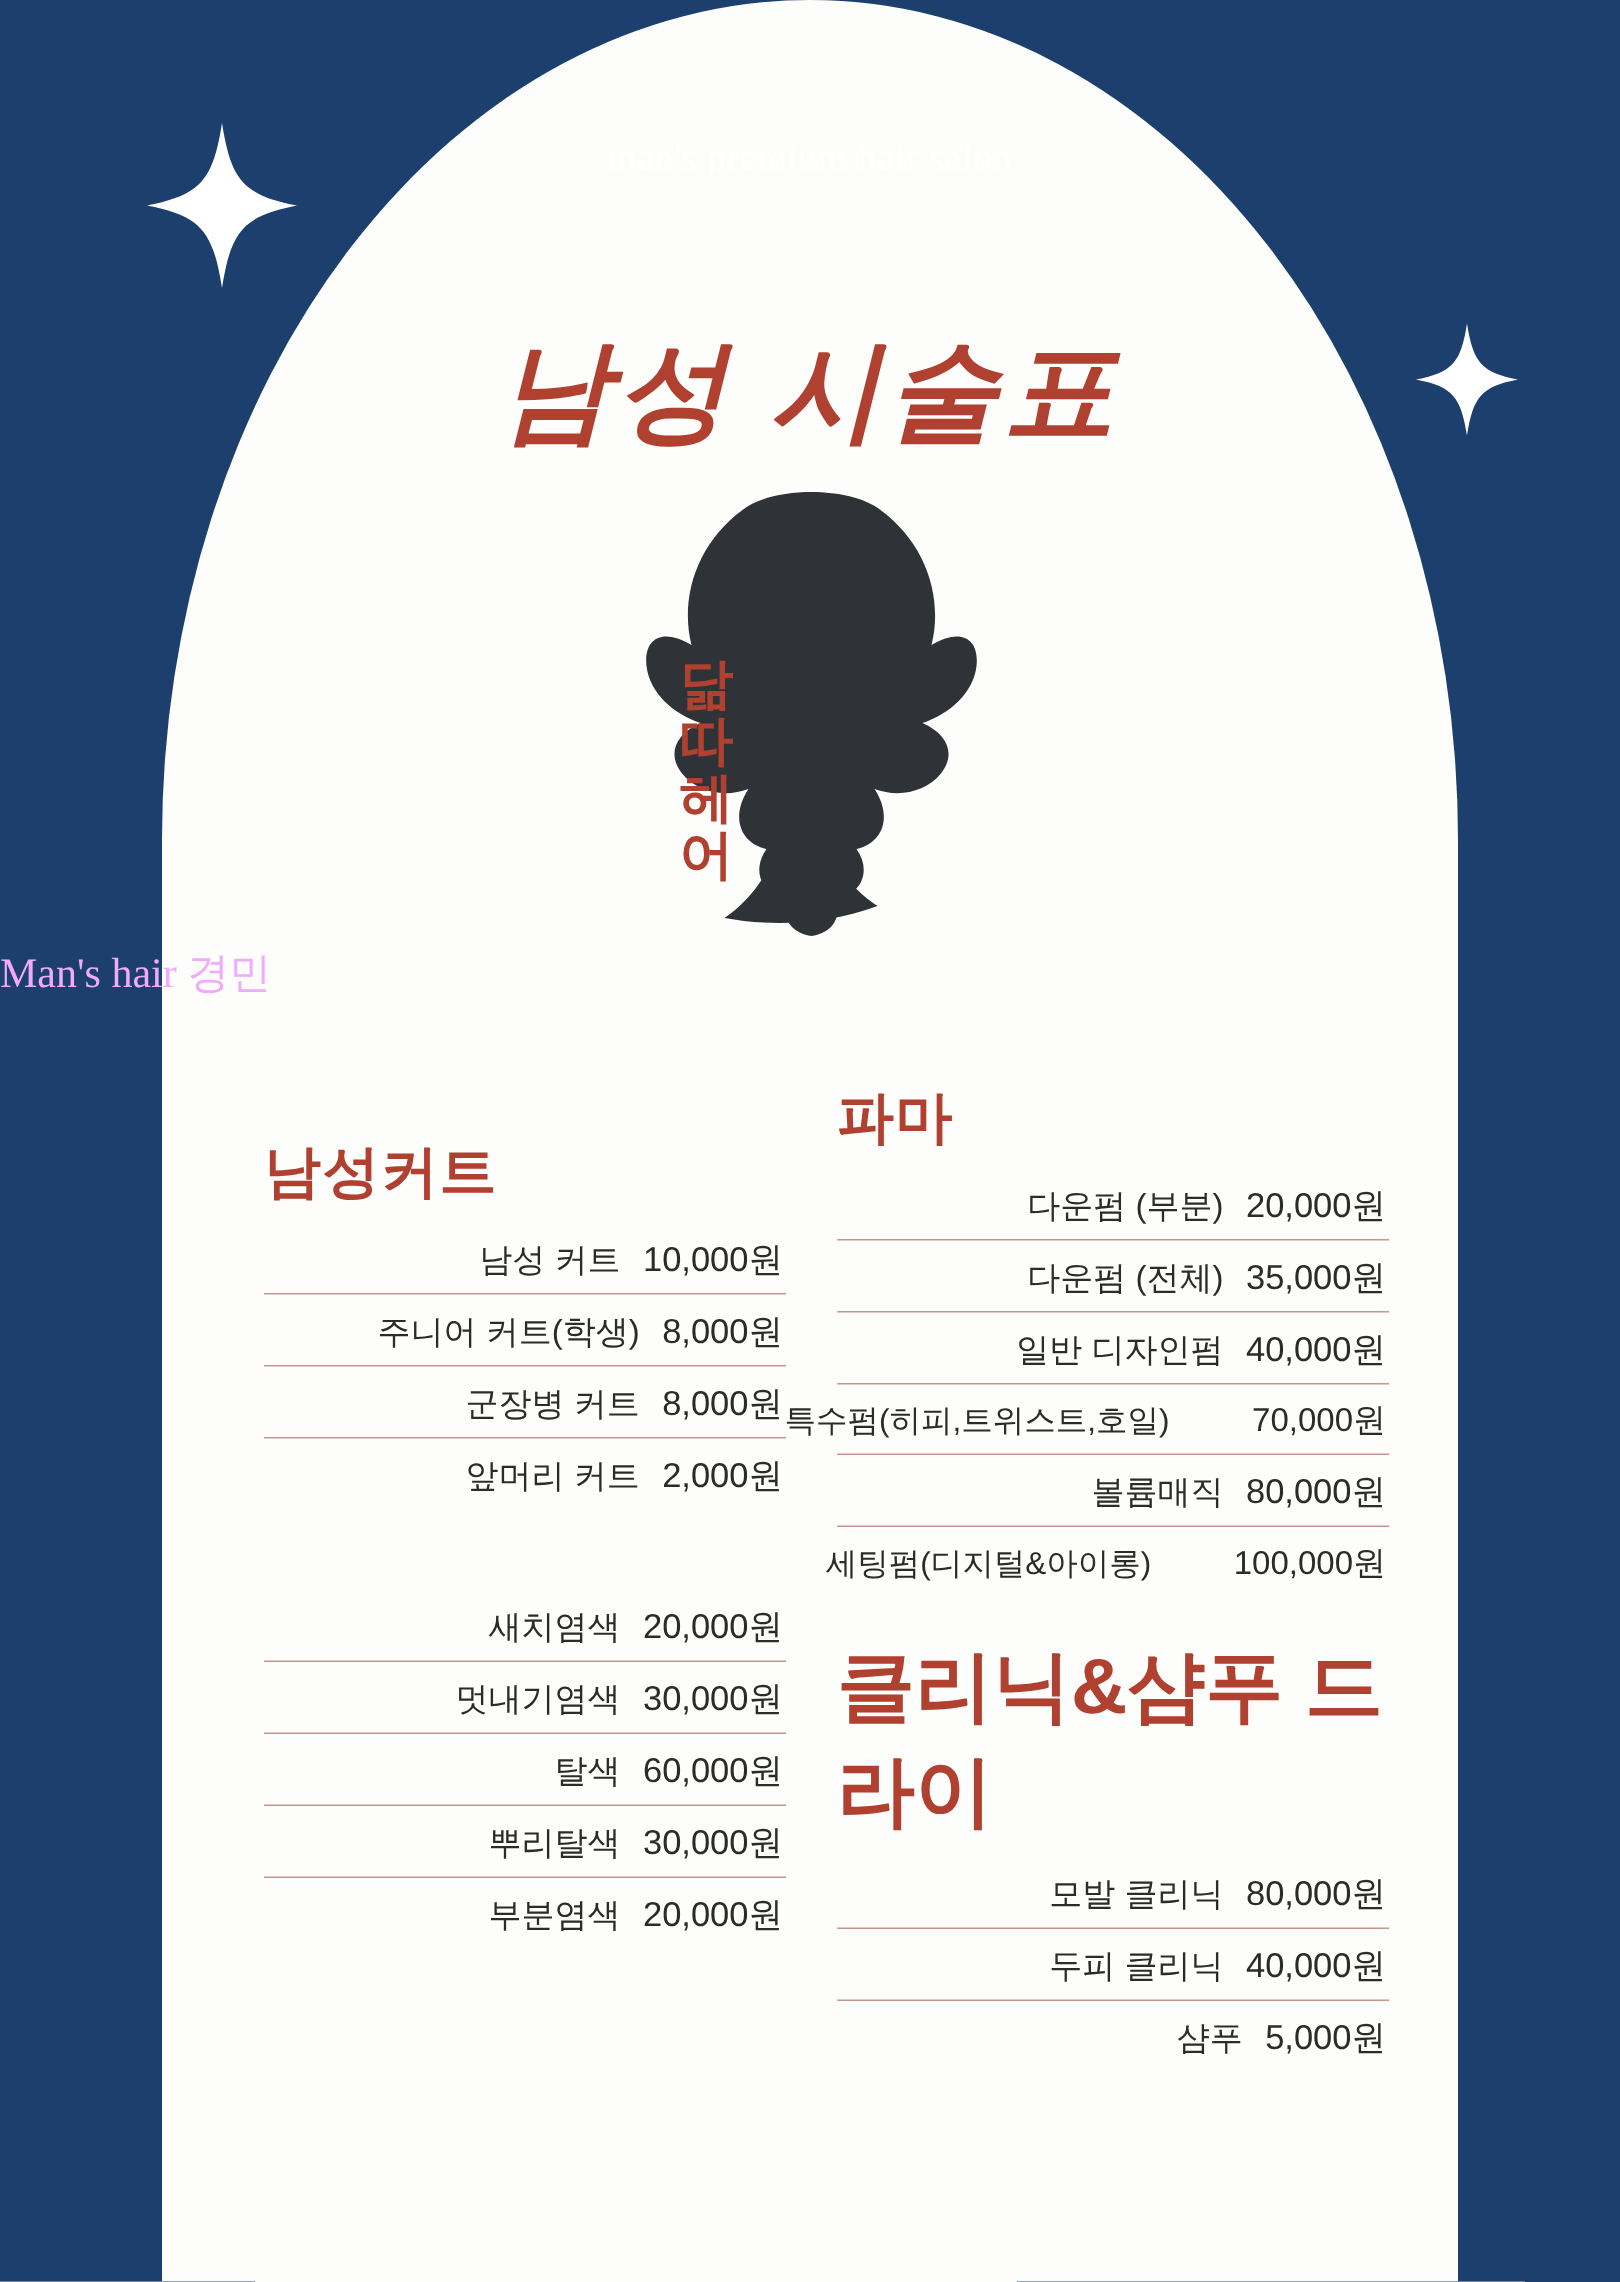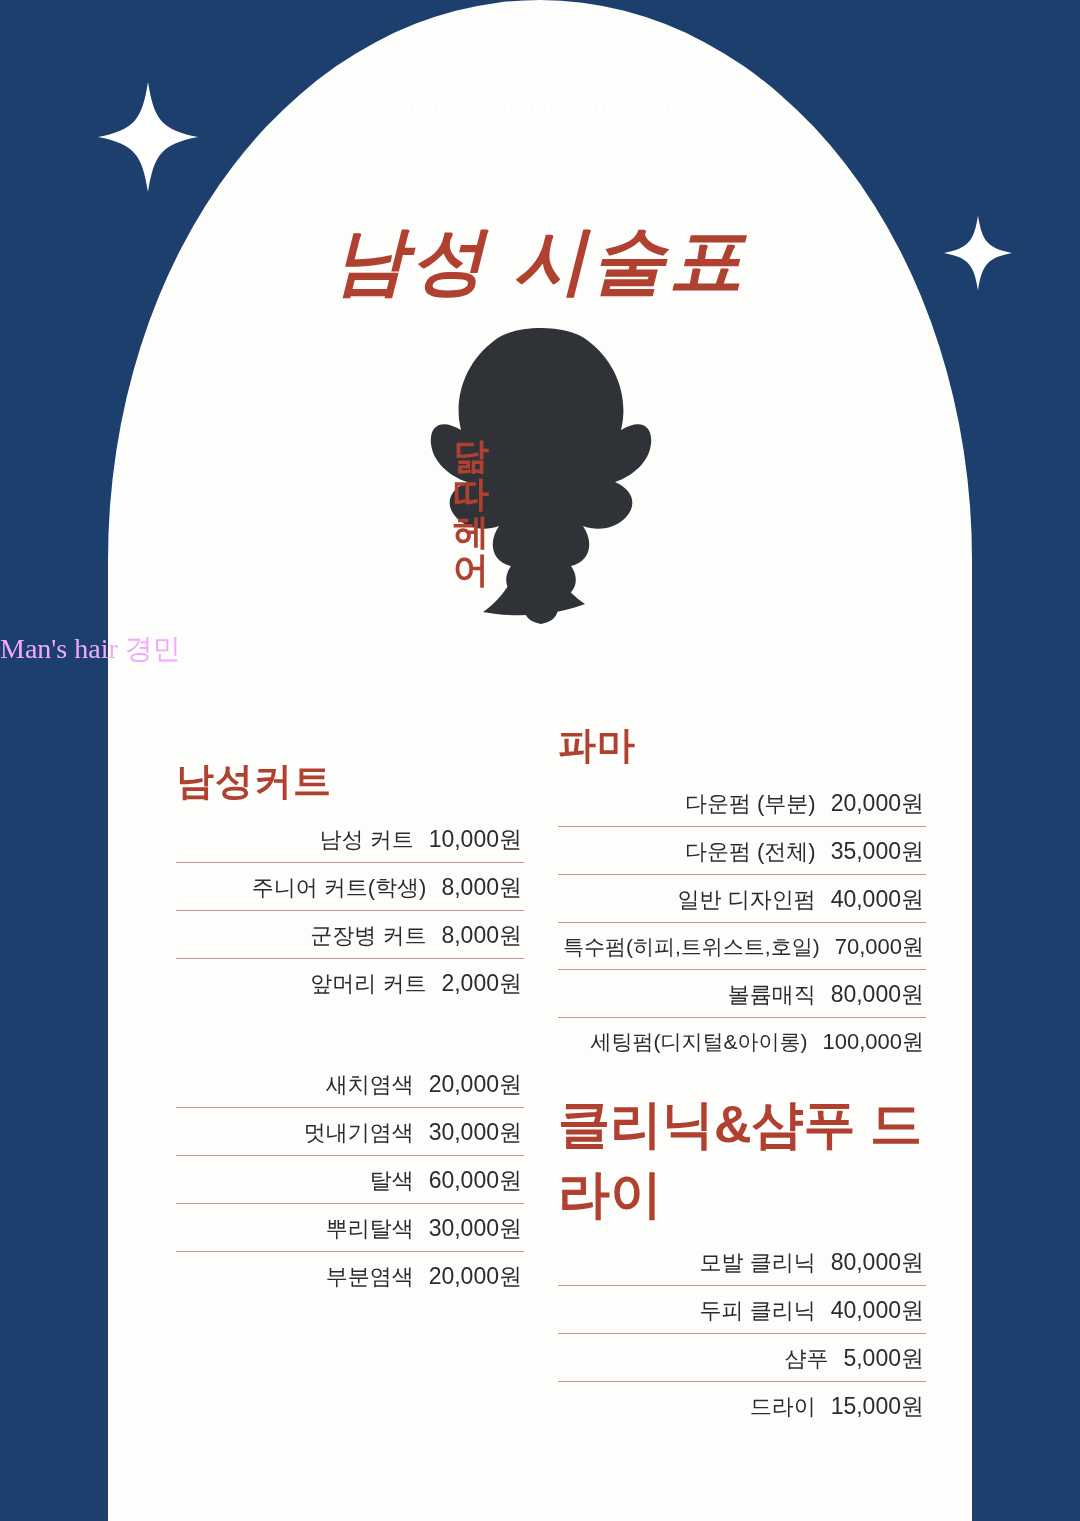--- a/index.html
+++ b/index.html
@@ -139,21 +139,21 @@
     justify-content: flex-end;
     align-items: baseline;
     border-bottom: 1.5px solid #c8958c;
     padding: 9px 2px 7px 2px;
     color: #2b2b2b;
     font-size: 22px;
   }
   .row:last-child { border-bottom: none; }
   .row .name { white-space: nowrap; }
   .row .price { white-space: nowrap; font-size: 23px; margin-left: 15px; }
-  .row.tight { font-size: 21px; }
+  .row.tight { font-size: 21px; gap: 40px; }
   .row.tight .price { font-size: 22px; }
 
   .spacer-sm { height: 26px; }
   .spacer-md { height: 46px; }
 </style>
 </head>
 <body>
 
 <div class="bg"></div>
 
@@ -292,21 +292,17 @@
           <span class="price">80,000원</span>
         </div>
         <div class="row">
           <span class="name">두피 클리닉</span>
           <span class="price">40,000원</span>
         </div>
         <div class="row">
           <span class="name">샴푸</span>
           <span class="price">5,000원</span>
         </div>
-        <div class="row">
-          <span class="name">드라이</span>
-          <span class="price">15,000원</span>
-        </div>
       </div>
     </div>
   </div>
 
 </div>
 
 </body></html>

